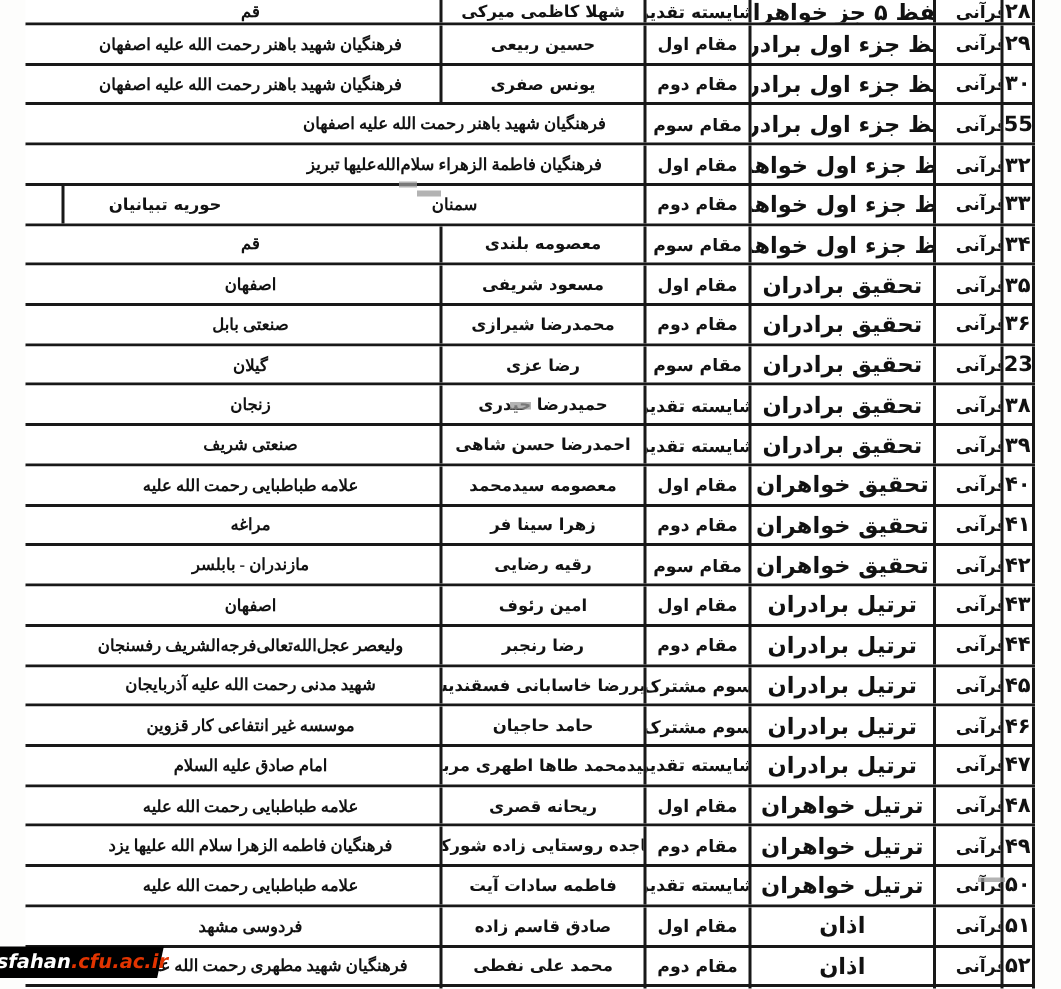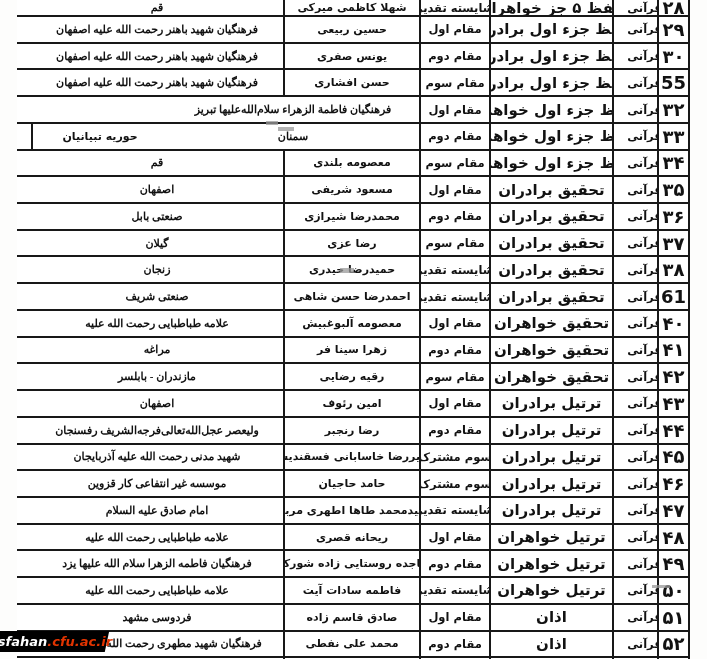--- a/index.html
+++ b/index.html
@@ -18,21 +18,21 @@
     background:#fff;
   }
   .trow.first{height:15px;}
   .cell{
     display:flex;align-items:center;justify-content:center;
     box-sizing:border-box;overflow:hidden;white-space:nowrap;
     color:#121212;font-weight:bold;font-size:12px;
     padding:0 2px;
   }
   
-  .c-num{width:33px;border-right:2px solid #181818;border-left:2px solid #181818;font-size:18px;text-align:center;}
+  .c-num{width:23px;border-right:2px solid #181818;border-left:2px solid #181818;font-size:14px;text-align:center;}
   .c-group{width:45px;border-left:2px solid #181818;font-size:11.5px;padding-left:20px;}
   .c-category{width:123px;border-left:2px solid #181818;font-size:15px;}
   .c-rank{width:70px;border-left:2px solid #181818;font-size:11.5px;}
   .c-name{width:136px;border-left:2px solid #181818;font-size:11px;}
   .c-inst{width:252px;font-size:11px;font-family:Liberation Serif, serif;}
   .artifact{position:absolute;background:#9a9a9a;opacity:.75;}
   #watermark{
     position:absolute;left:-5px;top:631px;width:112px;height:21px;
     background:#000;transform:skewX(-12deg);
     display:flex;align-items:center;justify-content:center;
@@ -72,21 +72,20 @@
       <div class="cell c-category">حفظ جزء اول برادران</div>
       <div class="cell c-rank">مقام دوم</div>
       <div class="cell c-name">یونس صفری</div>
       <div class="cell c-inst">فرهنگیان شهید باهنر رحمت الله علیه اصفهان</div>
     </div>
     <div class="trow">
       <div class="cell c-num">55</div>
       <div class="cell c-group">قرآنی</div>
       <div class="cell c-category">حفظ جزء اول برادران</div>
       <div class="cell c-rank">مقام سوم</div>
-      <div class="cell c-name">حسن افشاری</div>
       <div class="cell c-inst">فرهنگیان شهید باهنر رحمت الله علیه اصفهان</div>
     </div>
     <div class="trow">
       <div class="cell c-num">۳۲</div>
       <div class="cell c-group">قرآنی</div>
       <div class="cell c-category">حفظ جزء اول خواهران</div>
       <div class="cell c-rank">مقام اول</div>
       <div class="cell c-inst">فرهنگیان فاطمة الزهراء سلام‌الله‌علیها تبریز</div>
     </div>
     <div class="trow">
@@ -115,49 +114,49 @@
     </div>
     <div class="trow">
       <div class="cell c-num">۳۶</div>
       <div class="cell c-group">قرآنی</div>
       <div class="cell c-category">تحقیق برادران</div>
       <div class="cell c-rank">مقام دوم</div>
       <div class="cell c-name">محمدرضا شیرازی</div>
       <div class="cell c-inst">صنعتی بابل</div>
     </div>
     <div class="trow">
-      <div class="cell c-num">۳۷</div>
+      <div class="cell c-num">23</div>
       <div class="cell c-group">قرآنی</div>
       <div class="cell c-category">تحقیق برادران</div>
       <div class="cell c-rank">مقام سوم</div>
       <div class="cell c-name">رضا عزی</div>
       <div class="cell c-inst">گیلان</div>
     </div>
     <div class="trow">
       <div class="cell c-num">۳۸</div>
       <div class="cell c-group">قرآنی</div>
       <div class="cell c-category">تحقیق برادران</div>
       <div class="cell c-rank">شایسته تقدیر</div>
       <div class="cell c-name">حمیدرضا حیدری</div>
       <div class="cell c-inst">زنجان</div>
     </div>
     <div class="trow">
-      <div class="cell c-num">61</div>
+      <div class="cell c-num">۳۹</div>
       <div class="cell c-group">قرآنی</div>
       <div class="cell c-category">تحقیق برادران</div>
       <div class="cell c-rank">شایسته تقدیر</div>
       <div class="cell c-name">احمدرضا حسن شاهی</div>
       <div class="cell c-inst">صنعتی شریف</div>
     </div>
     <div class="trow">
       <div class="cell c-num">۴۰</div>
       <div class="cell c-group">قرآنی</div>
       <div class="cell c-category">تحقیق خواهران</div>
       <div class="cell c-rank">مقام اول</div>
-      <div class="cell c-name">معصومه آلبوغبیش</div>
+      <div class="cell c-name">معصومه سیدمحمد</div>
       <div class="cell c-inst">علامه طباطبایی رحمت الله علیه</div>
     </div>
     <div class="trow">
       <div class="cell c-num">۴۱</div>
       <div class="cell c-group">قرآنی</div>
       <div class="cell c-category">تحقیق خواهران</div>
       <div class="cell c-rank">مقام دوم</div>
       <div class="cell c-name">زهرا سینا فر</div>
       <div class="cell c-inst">مراغه</div>
     </div>

